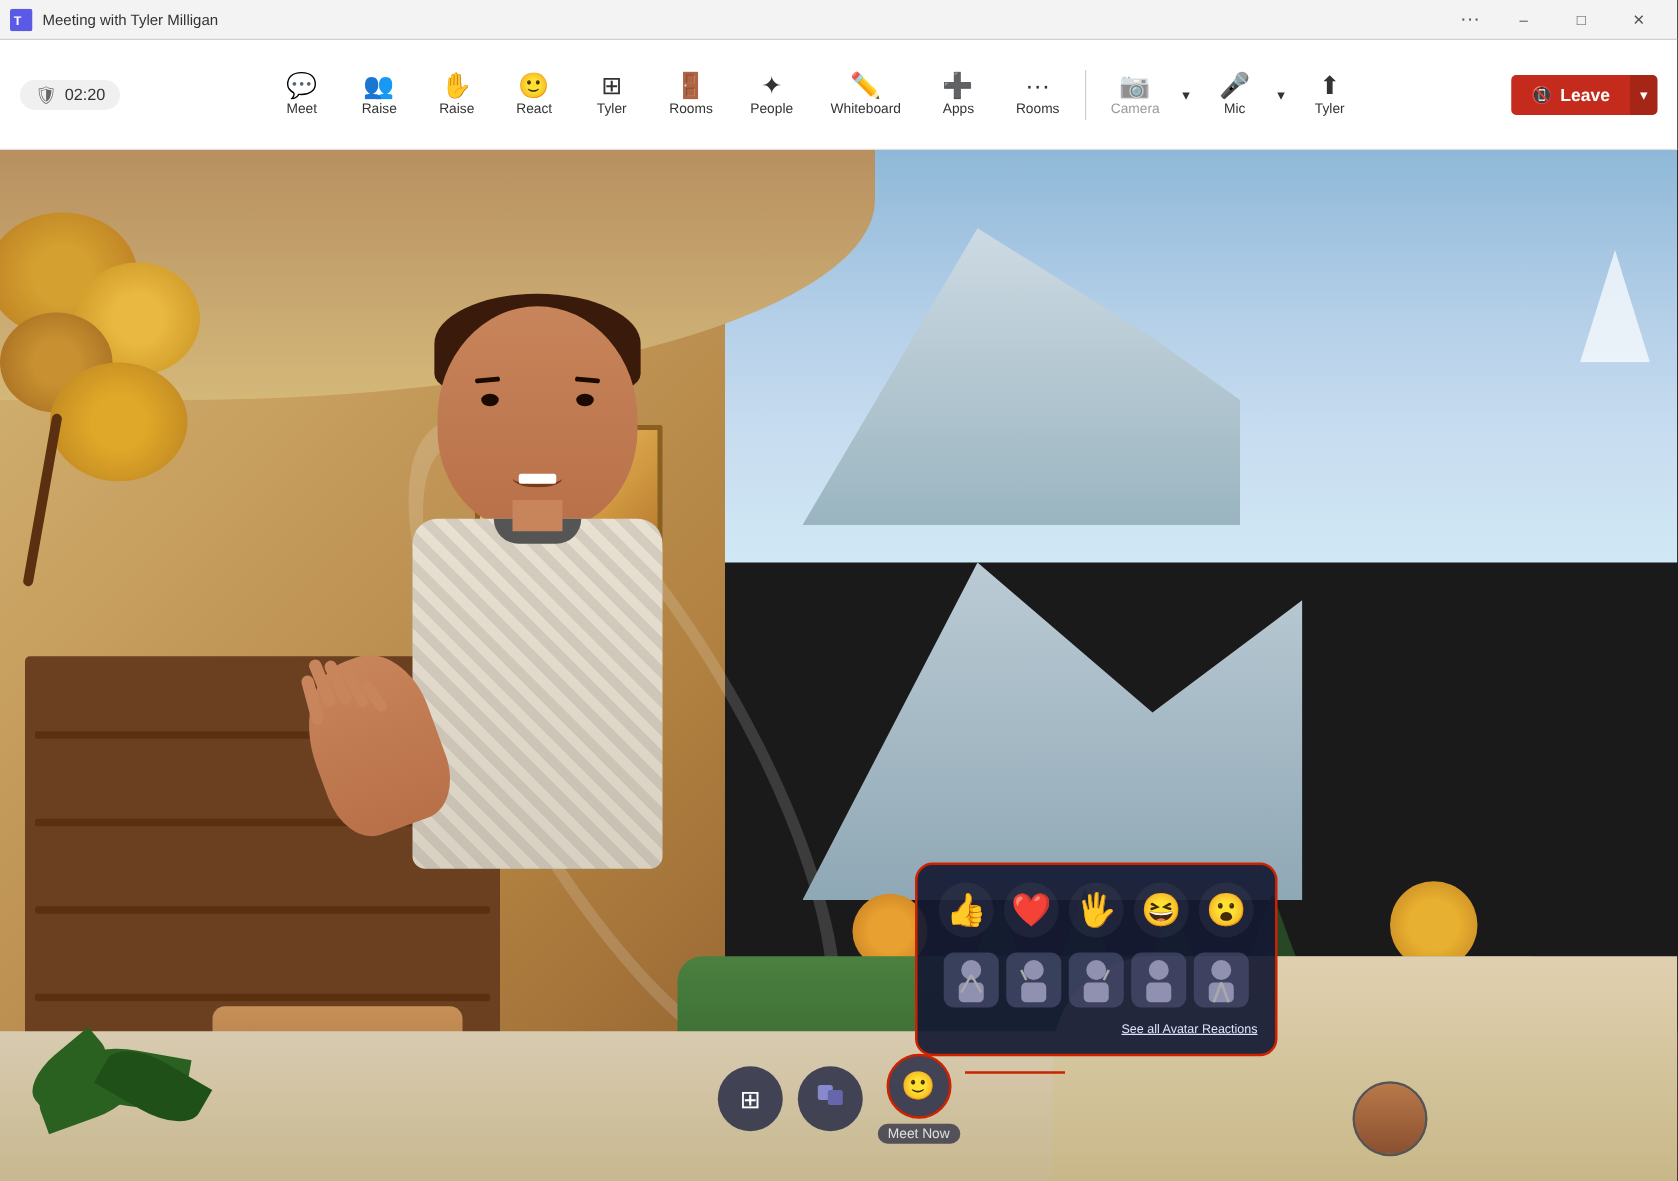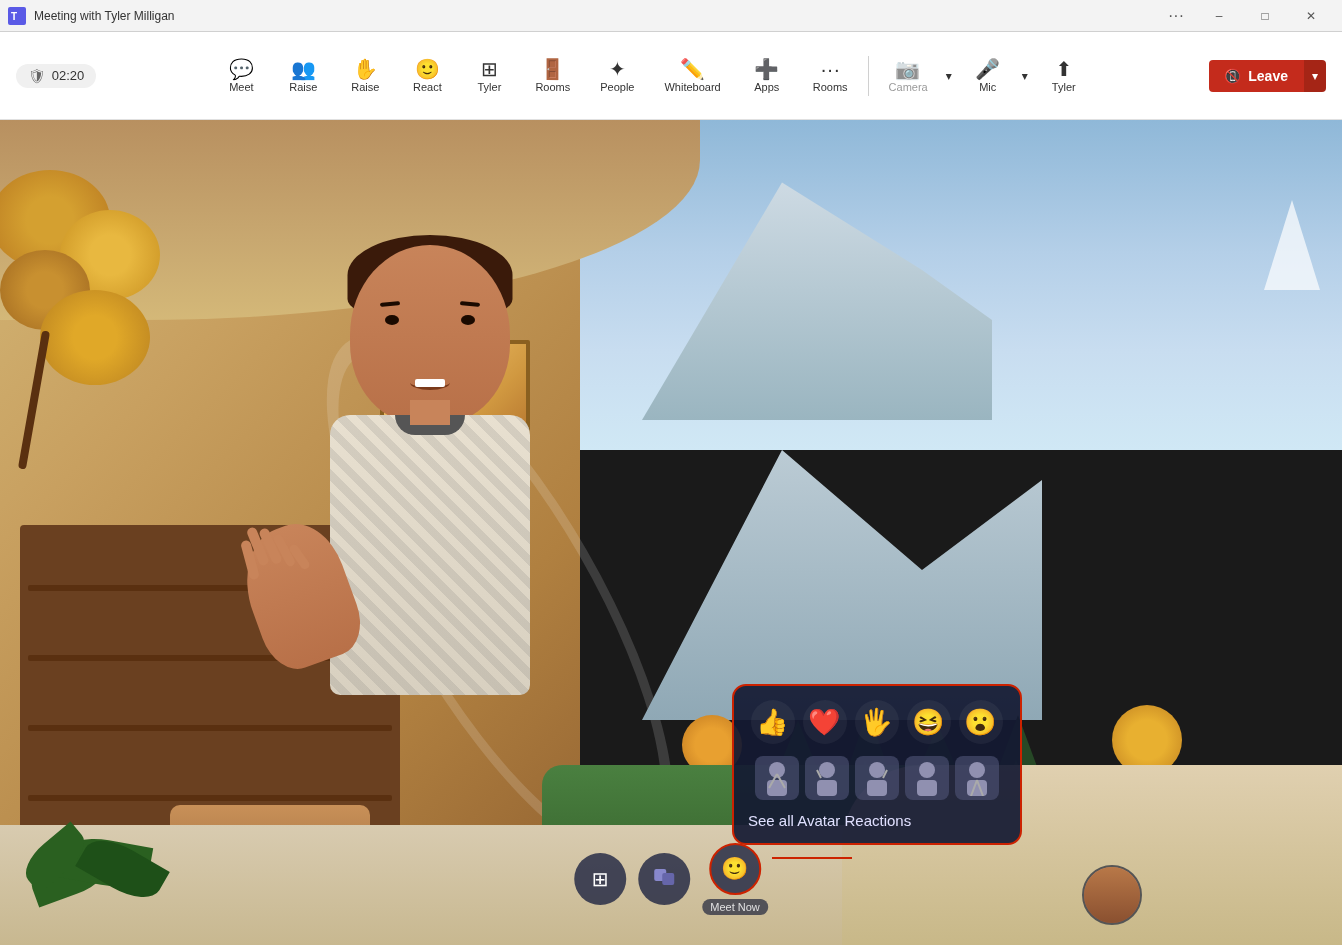--- a/index.html
+++ b/index.html
@@ -271,24 +271,25 @@
     }
     .reaction-avatar {
       width: 44px; height: 44px;
       border-radius: 8px;
       background: rgba(80, 85, 120, 0.6);
       display: flex; align-items: center; justify-content: center;
       cursor: pointer;
       font-size: 20px; color: #ccc;
     }
     .see-all-link {
-      text-align: left;
+      text-align: right;
       color: #e0e0ff;
-      font-size: 15px;
+      font-size: 10px;
       cursor: pointer;
+      text-decoration: underline;
     }
 
     
     .user-avatar-thumb {
       position: absolute;
       bottom: 20px; right: 200px;
       width: 60px; height: 60px;
       border-radius: 50%;
       background: linear-gradient(180deg, #c8845a, #9a5535);
       border: 2px solid #555;

